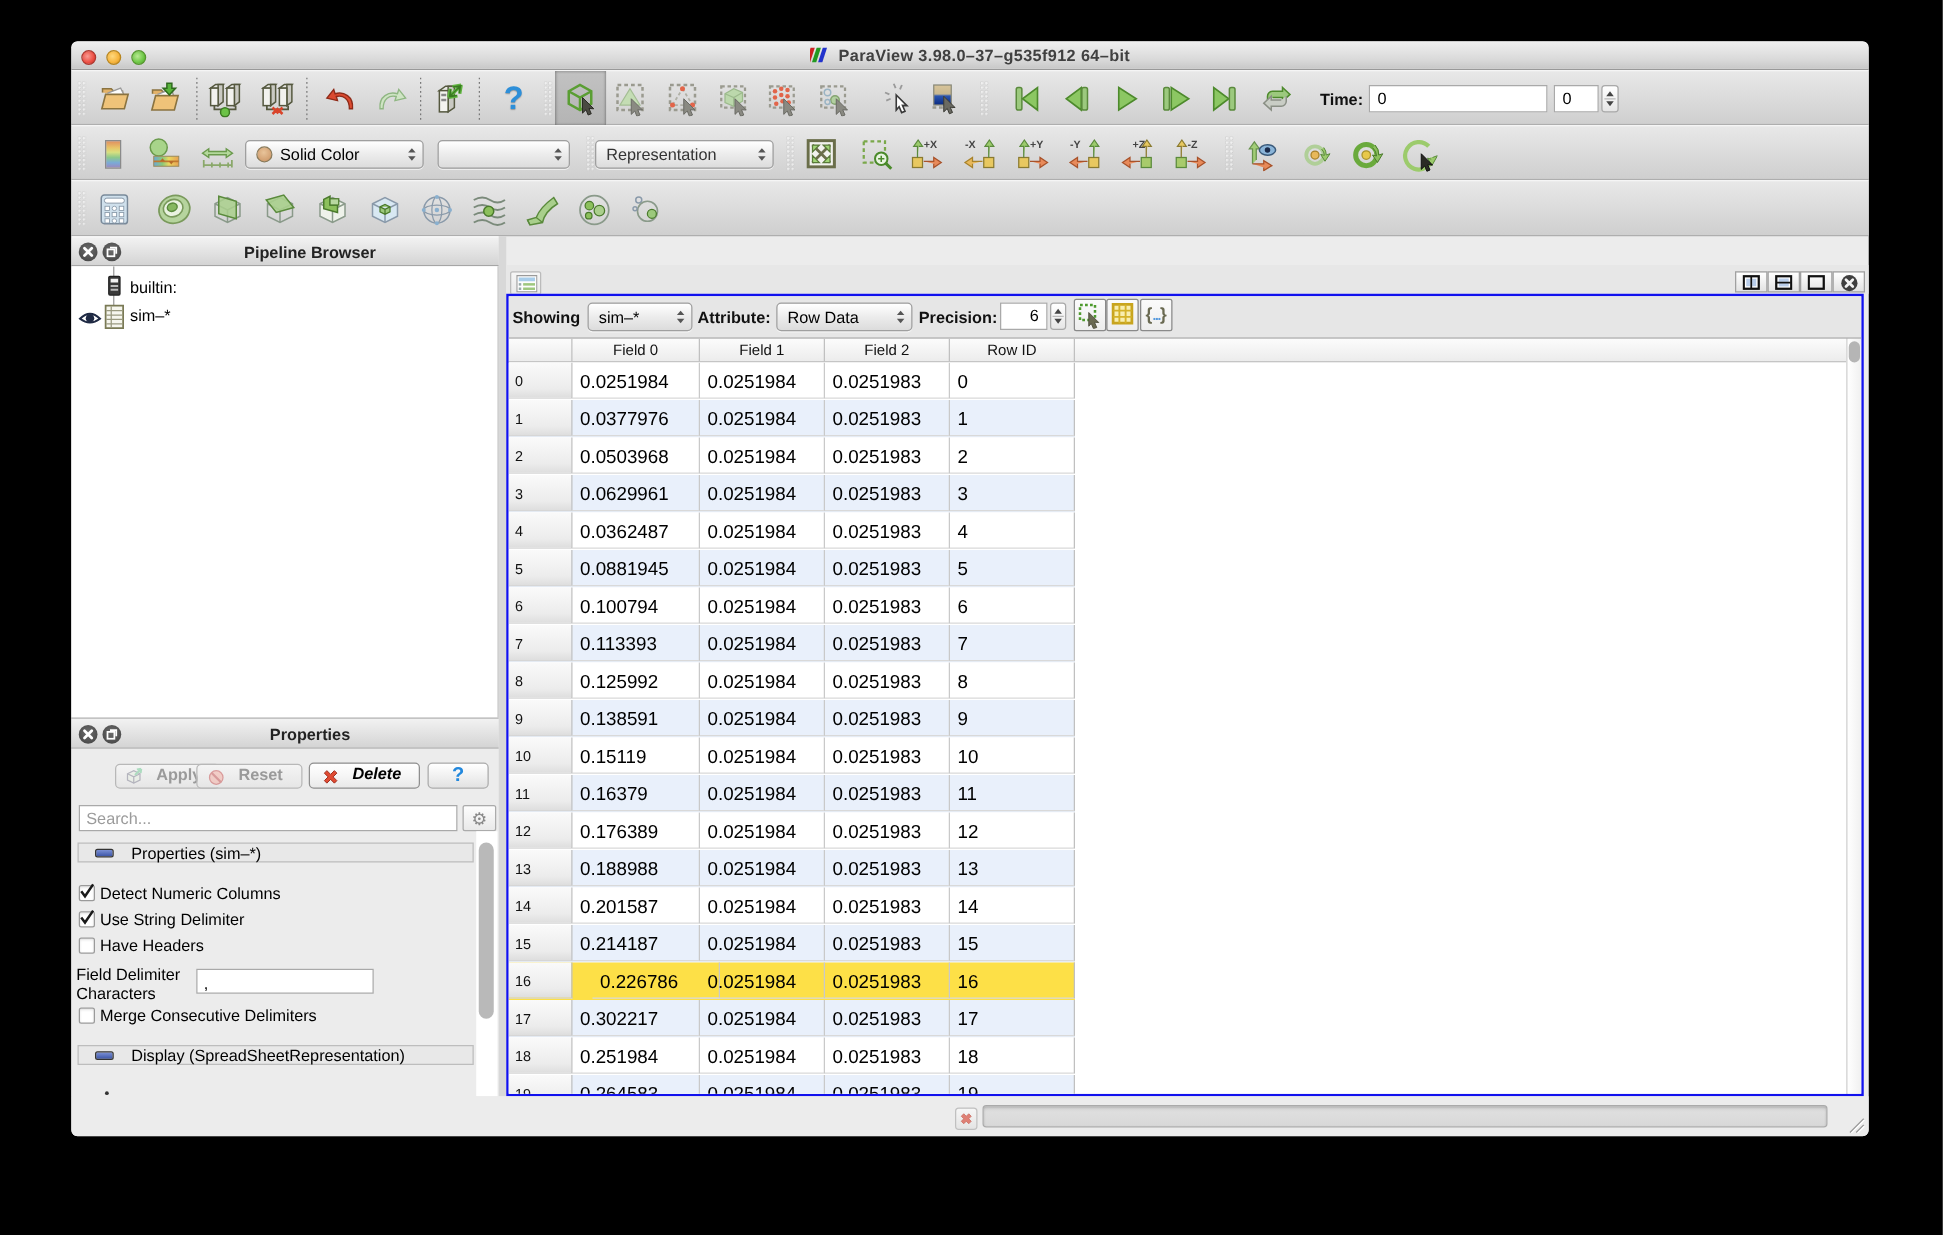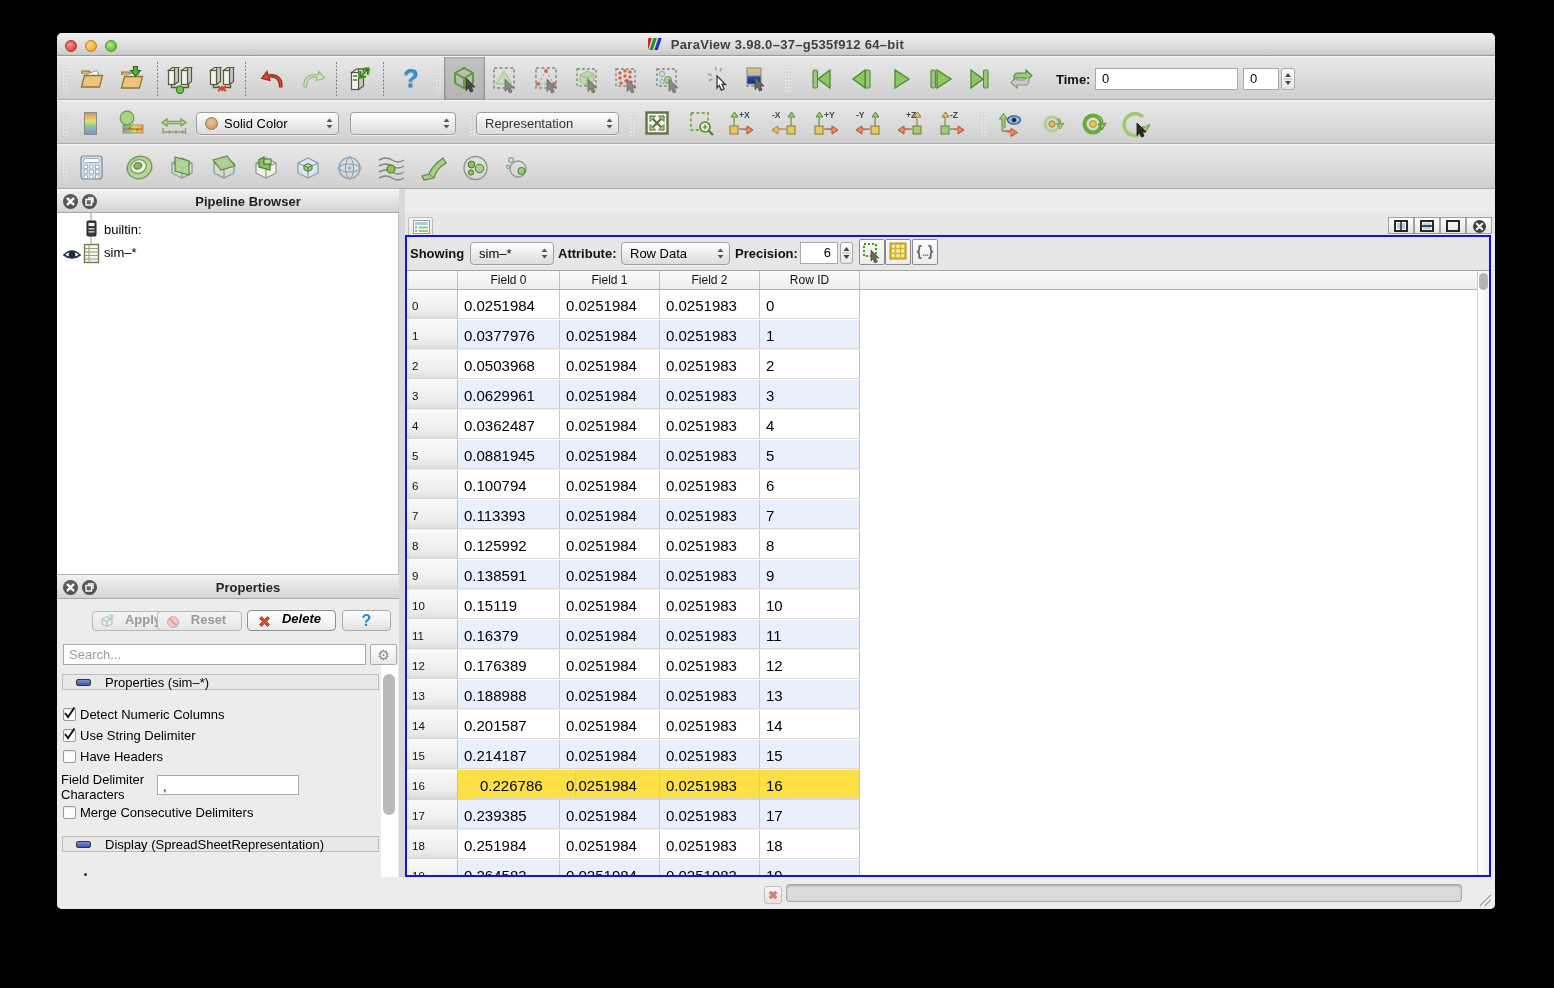--- a/index.html
+++ b/index.html
@@ -805,21 +805,21 @@
       </div>
       <div class="trow" style="top:480px; background:#fde047;">
         <div class="rowhdr">16</div>
         <div class="dcell" style="left:67px; width:102px;">0.226786</div>
         <div class="dcell" style="left:153px; width:100px;">0.0251984</div>
         <div class="dcell" style="left:253px; width:100px;">0.0251983</div>
         <div class="dcell" style="left:353px; width:100px; border-right-color:#c0c0c0;">16</div>
       </div>
       <div class="trow" style="top:510px; background:#e9f0fb;">
         <div class="rowhdr">17</div>
-        <div class="dcell" style="left:51px; width:102px;">0.239385</div>
+        <div class="dcell" style="left:51px; width:102px;">0.302217</div>
         <div class="dcell" style="left:153px; width:100px;">0.0251984</div>
         <div class="dcell" style="left:253px; width:100px;">0.0251983</div>
         <div class="dcell" style="left:353px; width:100px; border-right-color:#c0c0c0;">17</div>
       </div>
       <div class="trow" style="top:540px; background:#ffffff;">
         <div class="rowhdr">18</div>
         <div class="dcell" style="left:51px; width:102px;">0.251984</div>
         <div class="dcell" style="left:153px; width:100px;">0.0251984</div>
         <div class="dcell" style="left:253px; width:100px;">0.0251983</div>
         <div class="dcell" style="left:353px; width:100px; border-right-color:#c0c0c0;">18</div>

